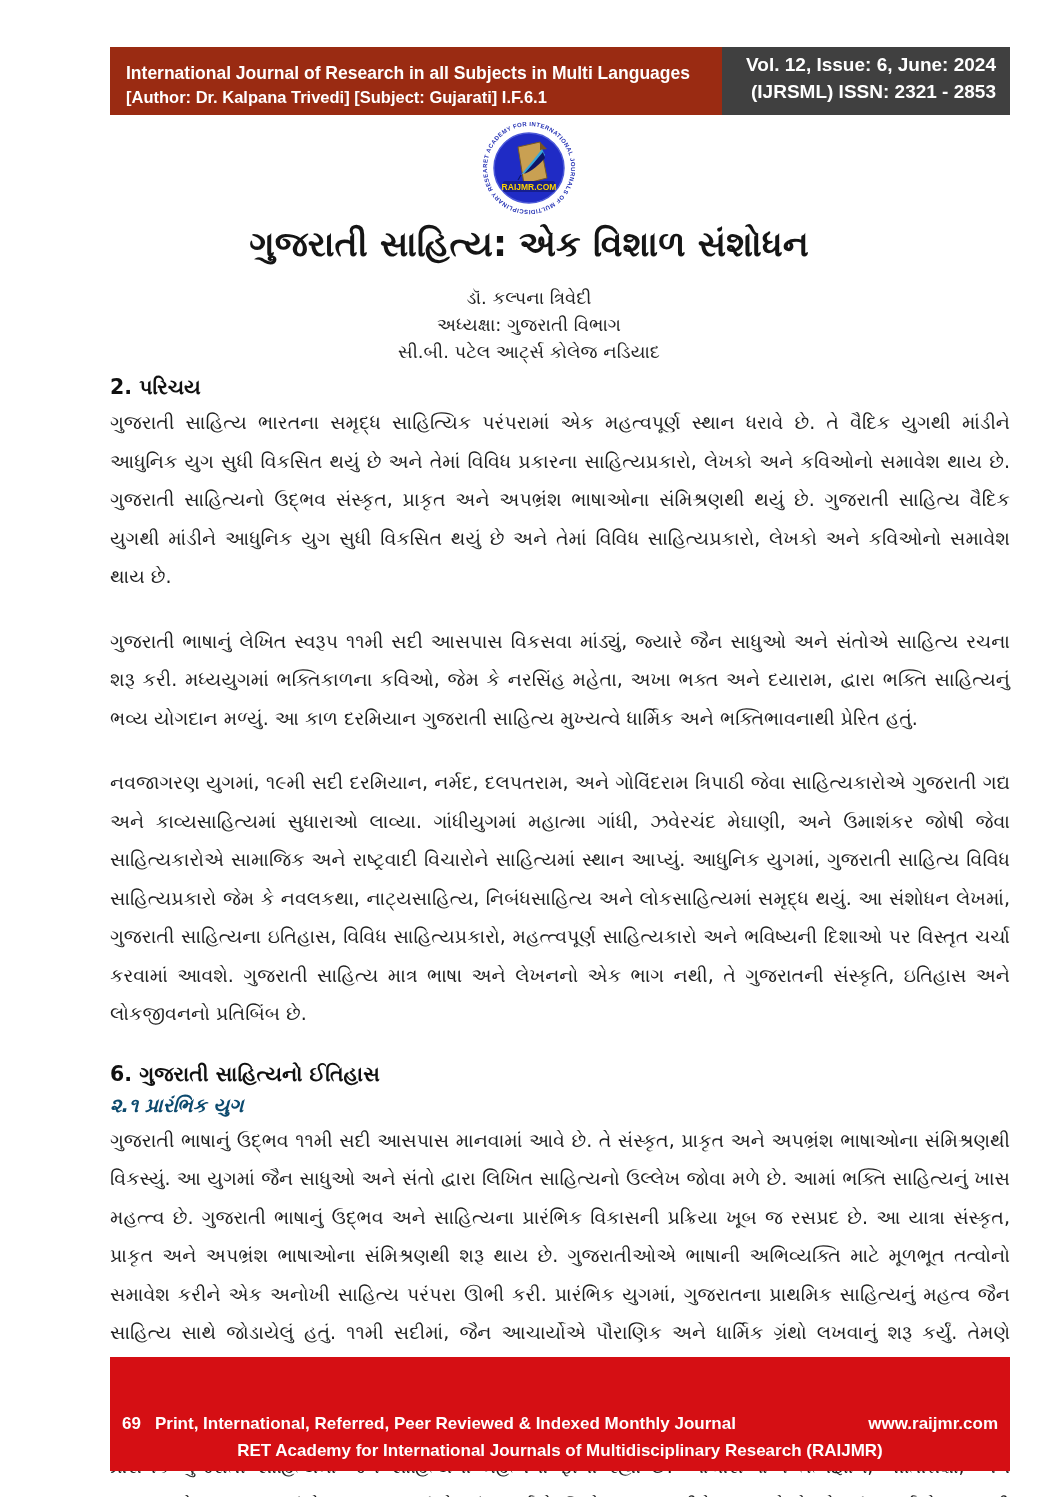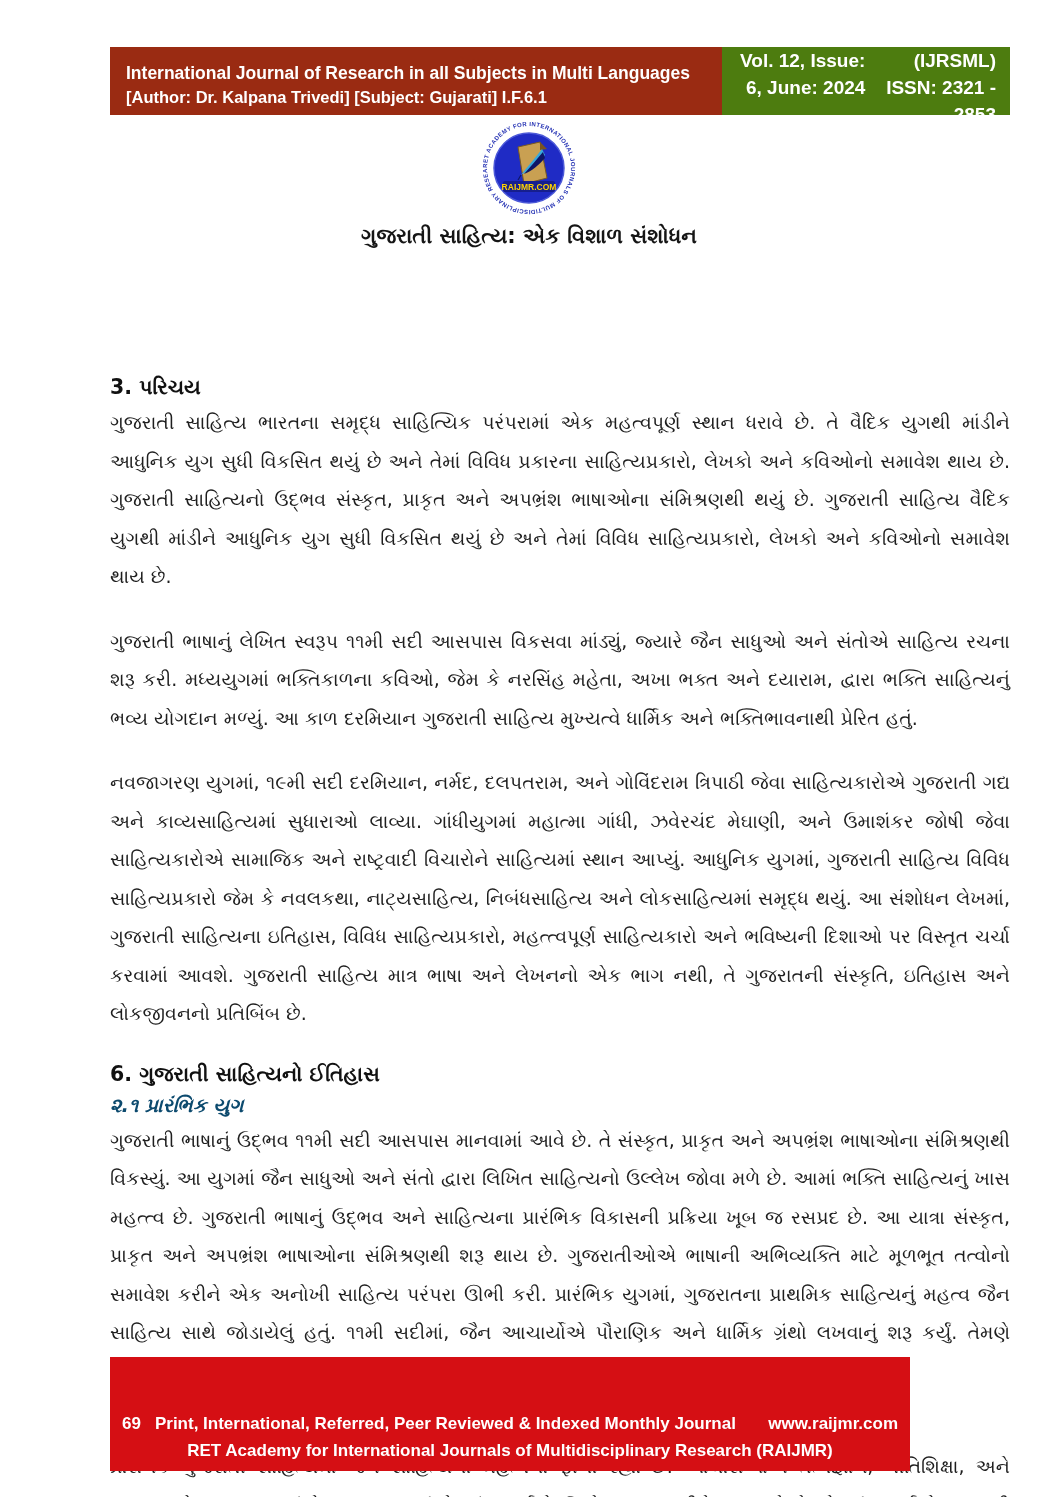--- a/index.html
+++ b/index.html
@@ -26,29 +26,29 @@
   .masthead-left {
     flex: 1;
     padding: 14px 16px 8px 16px;
     color: #ffffff;
     font-weight: bold;
   }
   .masthead-left .jtitle { font-size: 17.5px; line-height: 24px; }
   .masthead-left .jmeta  { font-size: 16.5px; line-height: 24px; }
   .masthead-right {
     width: 288px;
-    background: #4d7c0f;
+    background: #404040;
     color: #ffffff;
     font-weight: bold;
     font-size: 19px;
     line-height: 27px;
     text-align: right;
     padding: 0 14px 7px 10px;
     display: flex;
-    flex-direction: row;
+    flex-direction: column;
     justify-content: center;
   }
 
   
   .logo-wrap {
     position: absolute;
     left: 50%; top: 118px;
     transform: translateX(-50%);
     width: 100px; height: 100px;
   }
@@ -67,21 +67,21 @@
     fill: #ffd400;
   }
 
   
   .article-title {
     position: absolute;
     left: 0; top: 224px;
     width: 100%;
     margin: 0;
     text-align: center;
-    font-size: 21px;
+    font-size: 35px;
     font-weight: bold;
     color: #151515;
   }
   .byline {
     position: absolute;
     left: 0; top: 284px;
     width: 100%;
     text-align: center;
     font-size: 18px;
     line-height: 27px;
@@ -115,21 +115,21 @@
     line-height: 38.5px;
     text-align: justify;
     color: #1e1e1e;
   }
   .content p.last { margin-bottom: 0; }
 
   
   .footer {
     position: absolute;
     left: 110px; bottom: 26px;
-    width: 800px;
+    width: 900px;
     background: #d50f14;
     color: #ffffff;
     font-family: "Liberation Sans", sans-serif;
     font-weight: bold;
     padding: 8px 12px 9px 12px;
   }
   .footer-row1 {
     display: flex;
     align-items: baseline;
     font-size: 17px;
@@ -175,23 +175,28 @@
         <path d="M63,31 C57,39 50,47 42,57 C51,52 59,45 66,37 Z" fill="#38a8dc"></path>
         <path d="M64,34 C58,41 52,48 45,56 C53,53 60,47 66,40 Z" fill="#0e1666"></path>
         <path d="M42,57 L39,62" stroke="#0e1666" stroke-width="1.2" fill="none"></path>
       </g>
       <rect x="24" y="63" width="52" height="11" rx="2" fill="#161e8f"></rect>
       <text class="logo-domain" x="50" y="71.5" text-anchor="middle">RAIJMR.COM</text>
     </svg>
   </div>
 
   <h1 class="article-title">ગુજરાતી સાહિત્ય: એક વિશાળ સંશોધન</h1>
+  <div class="byline">
+    <div>ડૉ. કલ્પના ત્રિવેદી</div>
+    <div>અધ્યક્ષા: ગુજરાતી વિભાગ</div>
+    <div>સી.બી. પટેલ આર્ટ્સ કોલેજ નડિયાદ</div>
+  </div>
 
   <main class="content">
-    <h2>3. પરિચય</h2>
+    <h2>2. પરિચય</h2>
     <p>ગુજરાતી સાહિત્ય ભારતના સમૃદ્ધ સાહિત્યિક પરંપરામાં એક મહત્વપૂર્ણ સ્થાન ધરાવે છે. તે વૈદિક યુગથી માંડીને આધુનિક યુગ સુધી વિકસિત થયું છે અને તેમાં વિવિધ પ્રકારના સાહિત્યપ્રકારો, લેખકો અને કવિઓનો સમાવેશ થાય છે. ગુજરાતી સાહિત્યનો ઉદ્ભવ સંસ્કૃત, પ્રાકૃત અને અપભ્રંશ ભાષાઓના સંમિશ્રણથી થયું છે. ગુજરાતી સાહિત્ય વૈદિક યુગથી માંડીને આધુનિક યુગ સુધી વિકસિત થયું છે અને તેમાં વિવિધ સાહિત્યપ્રકારો, લેખકો અને કવિઓનો સમાવેશ થાય છે.</p>
     <p>ગુજરાતી ભાષાનું લેખિત સ્વરૂપ ૧૧મી સદી આસપાસ વિકસવા માંડ્યું, જ્યારે જૈન સાધુઓ અને સંતોએ સાહિત્ય રચના શરૂ કરી. મધ્યયુગમાં ભક્તિકાળના કવિઓ, જેમ કે નરસિંહ મહેતા, અખા ભક્ત અને દયારામ, દ્વારા ભક્તિ સાહિત્યનું ભવ્ય યોગદાન મળ્યું. આ કાળ દરમિયાન ગુજરાતી સાહિત્ય મુખ્યત્વે ધાર્મિક અને ભક્તિભાવનાથી પ્રેરિત હતું.</p>
     <p>નવજાગરણ યુગમાં, ૧૯મી સદી દરમિયાન, નર્મદ, દલપતરામ, અને ગોવિંદરામ ત્રિપાઠી જેવા સાહિત્યકારોએ ગુજરાતી ગદ્ય અને કાવ્યસાહિત્યમાં સુધારાઓ લાવ્યા. ગાંધીયુગમાં મહાત્મા ગાંધી, ઝવેરચંદ મેઘાણી, અને ઉમાશંકર જોષી જેવા સાહિત્યકારોએ સામાજિક અને રાષ્ટ્રવાદી વિચારોને સાહિત્યમાં સ્થાન આપ્યું. આધુનિક યુગમાં, ગુજરાતી સાહિત્ય વિવિધ સાહિત્યપ્રકારો જેમ કે નવલકથા, નાટ્યસાહિત્ય, નિબંધસાહિત્ય અને લોકસાહિત્યમાં સમૃદ્ધ થયું. આ સંશોધન લેખમાં, ગુજરાતી સાહિત્યના ઇતિહાસ, વિવિધ સાહિત્યપ્રકારો, મહત્ત્વપૂર્ણ સાહિત્યકારો અને ભવિષ્યની દિશાઓ પર વિસ્તૃત ચર્ચા કરવામાં આવશે. ગુજરાતી સાહિત્ય માત્ર ભાષા અને લેખનનો એક ભાગ નથી, તે ગુજરાતની સંસ્કૃતિ, ઇતિહાસ અને લોકજીવનનો પ્રતિબિંબ છે.</p>
 
     <h2>6. ગુજરાતી સાહિત્યનો ઈતિહાસ</h2>
     <h3>૨.૧ પ્રારંભિક યુગ</h3>
     <p>ગુજરાતી ભાષાનું ઉદ્ભવ ૧૧મી સદી આસપાસ માનવામાં આવે છે. તે સંસ્કૃત, પ્રાકૃત અને અપભ્રંશ ભાષાઓના સંમિશ્રણથી વિકસ્યું. આ યુગમાં જૈન સાધુઓ અને સંતો દ્વારા લિખિત સાહિત્યનો ઉલ્લેખ જોવા મળે છે. આમાં ભક્તિ સાહિત્યનું ખાસ મહત્ત્વ છે. ગુજરાતી ભાષાનું ઉદ્ભવ અને સાહિત્યના પ્રારંભિક વિકાસની પ્રક્રિયા ખૂબ જ રસપ્રદ છે. આ યાત્રા સંસ્કૃત, પ્રાકૃત અને અપભ્રંશ ભાષાઓના સંમિશ્રણથી શરૂ થાય છે. ગુજરાતીઓએ ભાષાની અભિવ્યક્તિ માટે મૂળભૂત તત્વોનો સમાવેશ કરીને એક અનોખી સાહિત્ય પરંપરા ઊભી કરી. પ્રારંભિક યુગમાં, ગુજરાતના પ્રાથમિક સાહિત્યનું મહત્વ જૈન સાહિત્ય સાથે જોડાયેલું હતું. ૧૧મી સદીમાં, જૈન આચાર્યોએ પૌરાણિક અને ધાર્મિક ગ્રંથો લખવાનું શરૂ કર્યું. તેમણે મુખ્યત્વે પ્રાકૃત અને સંસ્કૃત ભાષામાંથી ગુજરાતી ભાષામાં સાહિત્ય રચના કરી.</p>
 
     <h3>૨.૨ જૈન સાહિત્ય અને તેનો પ્રભાવ</h3>
     <p class="last">પ્રારંભિક ગુજરાતી સાહિત્યમાં જૈન સાહિત્યનો મહત્વનો ફાળો રહ્યો છે. આચારીઓએ તત્વજ્ઞાન, નીતિશિક્ષા, અને અધ્યાત્મને આધારભૂત ગ્રંથો લખ્યા. આમાં હેમચંદ્રાચાર્યનો ઉલ્લેખ ખાસ કરીને મહત્વનો છે. હેમચંદ્રાચાર્યએ ગુજરાતી સાહિત્યના વિકાસમાં મહત્વનો ફાળો આપ્યો હતો અને તેઓએ વ્યાકરણ અને કાવ્ય પર વિવિધ ગ્રંથો લખ્યા હતા.</p>

